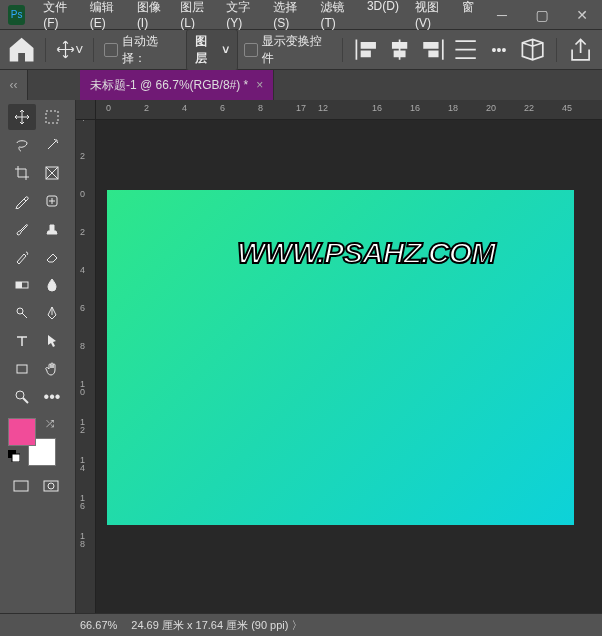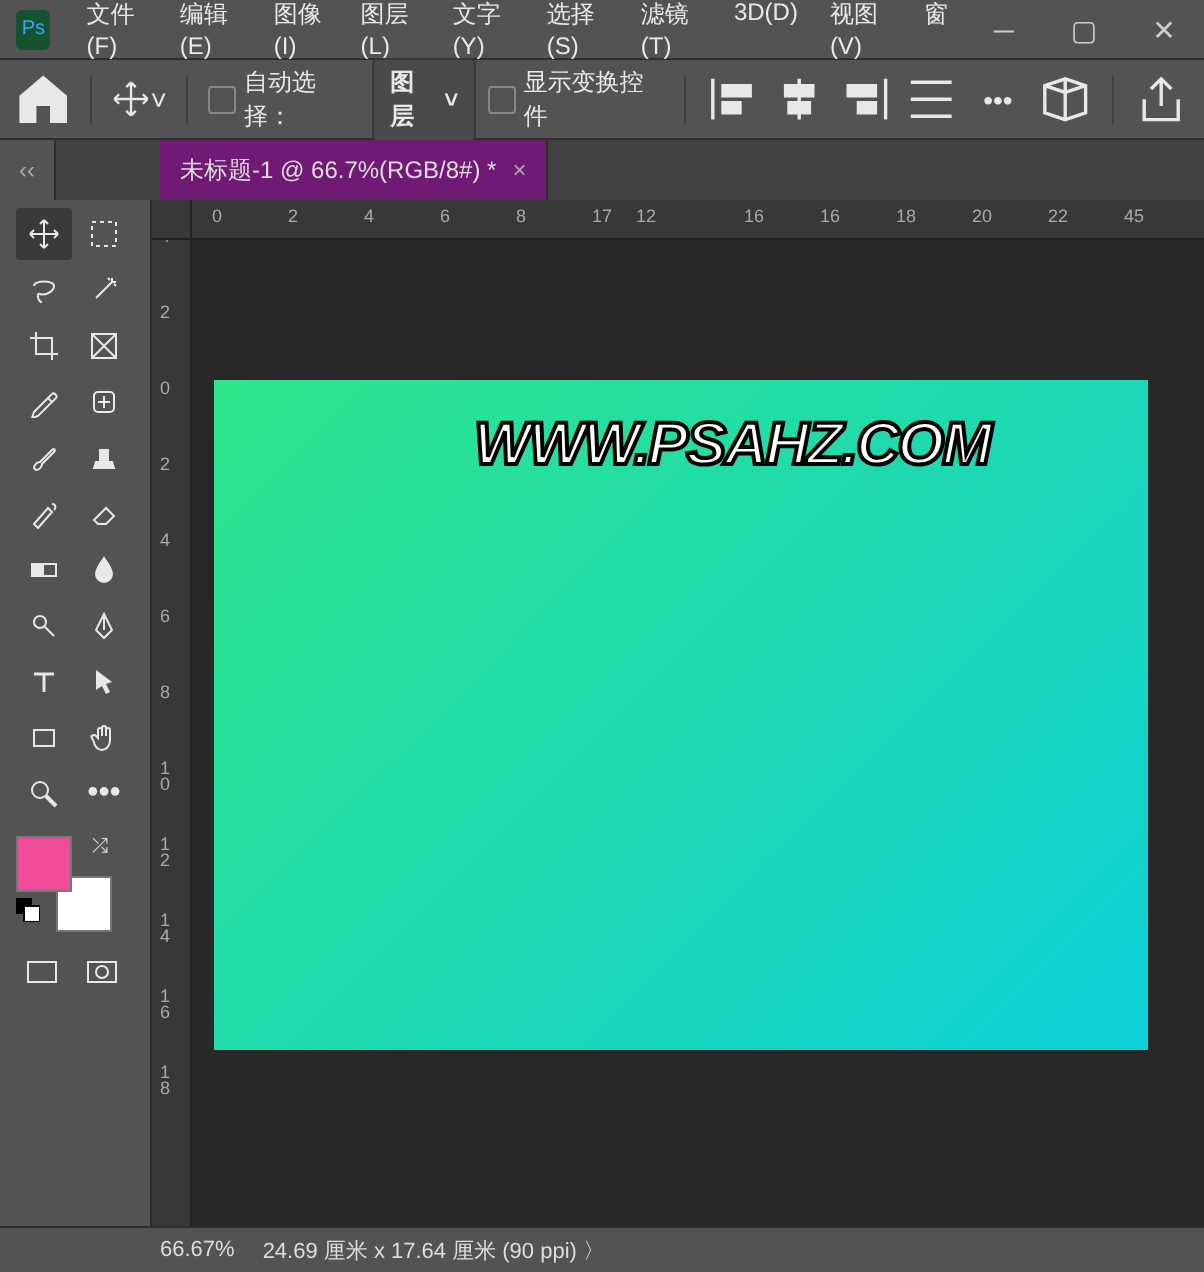--- a/index.html
+++ b/index.html
@@ -43,21 +43,21 @@
     .mask-mode { display:flex; gap:4px; margin-top:10px; }
     .mask-mode .tool { width:26px; height:20px; }
     
     .canvas-area { flex: 1; background: #282828; position: relative; overflow: hidden; }
     .hruler { position: absolute; top: 0; left: 20px; right: 0; height: 20px; background: #383838; overflow: hidden; border-bottom:1px solid #222; }
     .vruler { position: absolute; top: 20px; left: 0; width: 20px; bottom: 0; background: #383838; overflow: hidden; border-right:1px solid #222; }
     .ruler-corner { position:absolute; top:0; left:0; width:20px; height:20px; background:#383838; border-right:1px solid #222; border-bottom:1px solid #222;}
     .tick { position: absolute; font-size: 9px; color: #aaa; }
     .canvas-content { position: absolute; top: 20px; left: 20px; right: 0; bottom: 0; }
     .document { position: absolute; top: 70px; left: 11px; width: 467px; height: 335px; background: linear-gradient(135deg, #2ee68a 0%, #1ed9b0 50%, #0dd2d9 100%); }
-    .canvas-text { position: absolute; top: 16px; left: 130px; font-size: 30px; font-weight: 900; font-style: italic; color: #fff; -webkit-text-stroke: 2px #000; letter-spacing: -1px; font-family: Impact, Arial Black, sans-serif; }
+    .canvas-text { position: absolute; top: 46px; left: 130px; font-size: 30px; font-weight: 900; font-style: italic; color: #fff; -webkit-text-stroke: 2px #000; letter-spacing: -1px; font-family: Impact, Arial Black, sans-serif; }
     
     .statusbar { height: 23px; background: #535353; display: flex; align-items: center; padding: 0 0 0 80px; color: #ddd; font-size: 11px; gap: 14px; border-top: 1px solid #2e2e2e; }
   </style>
 </head>
 <body>
 
 <div class="titlebar">
   <div class="ps-logo">Ps</div>
   <div class="menu">
     <div class="menu-item">文件(F)</div>

